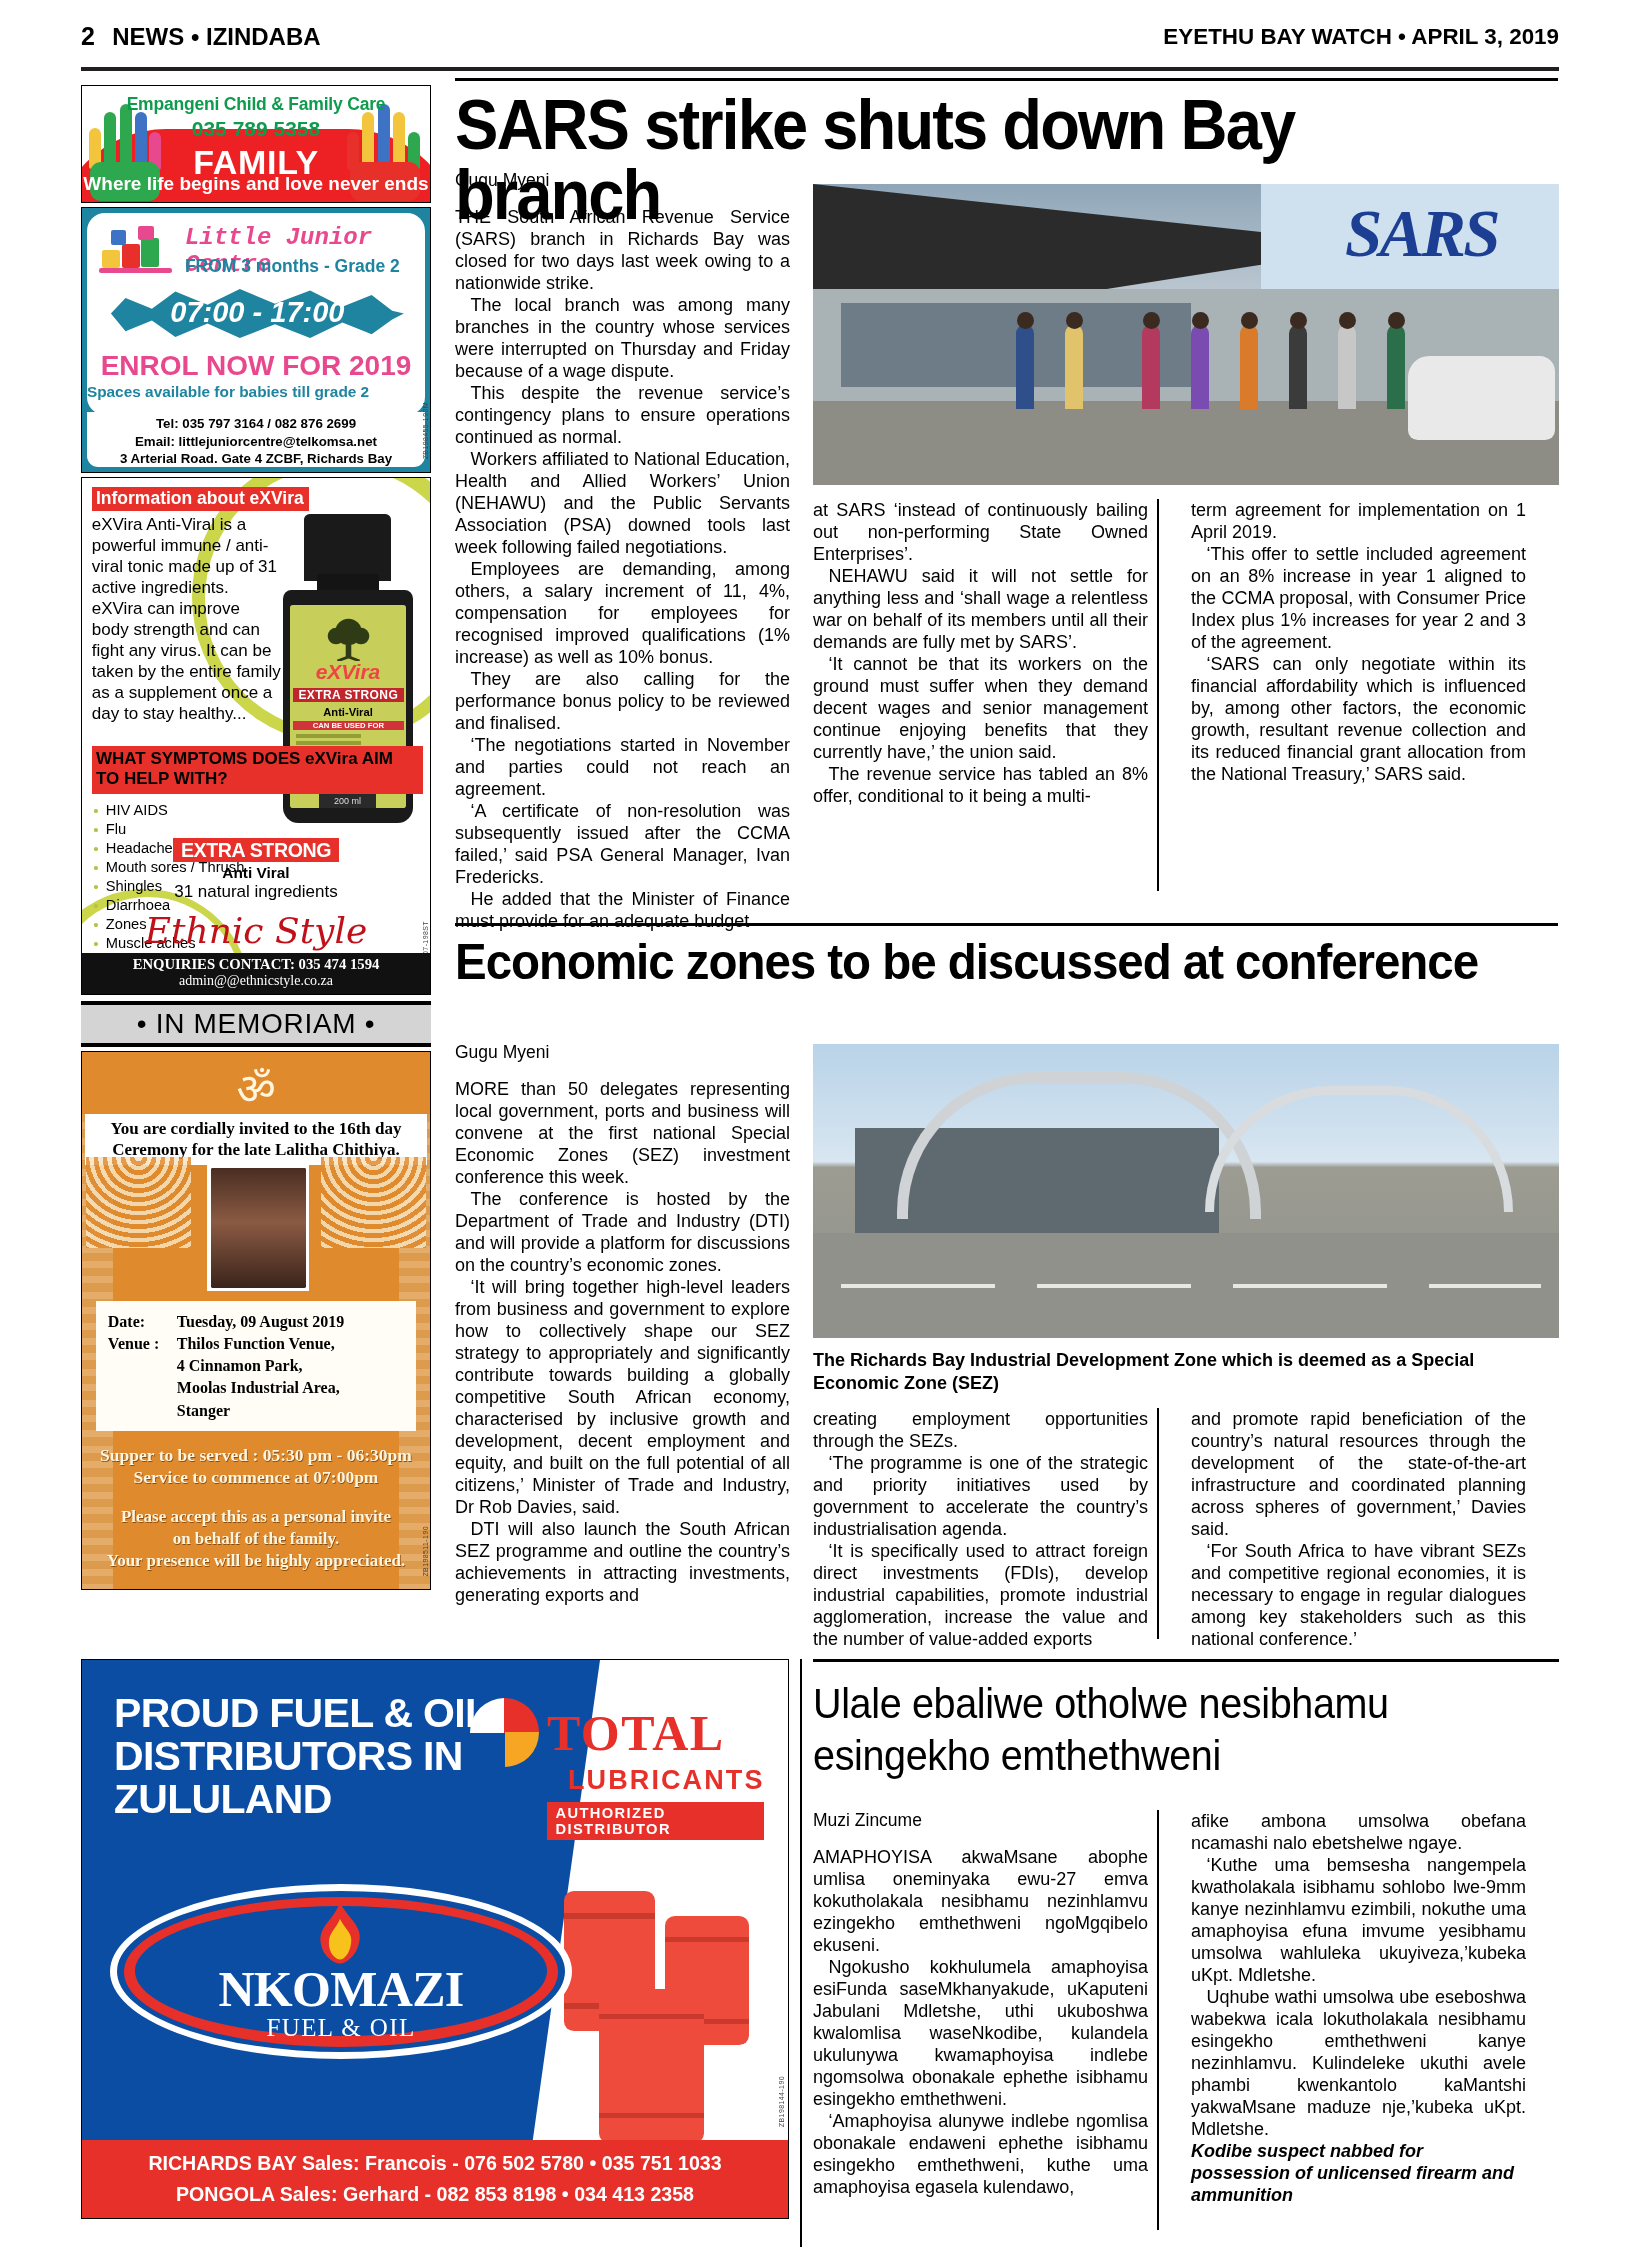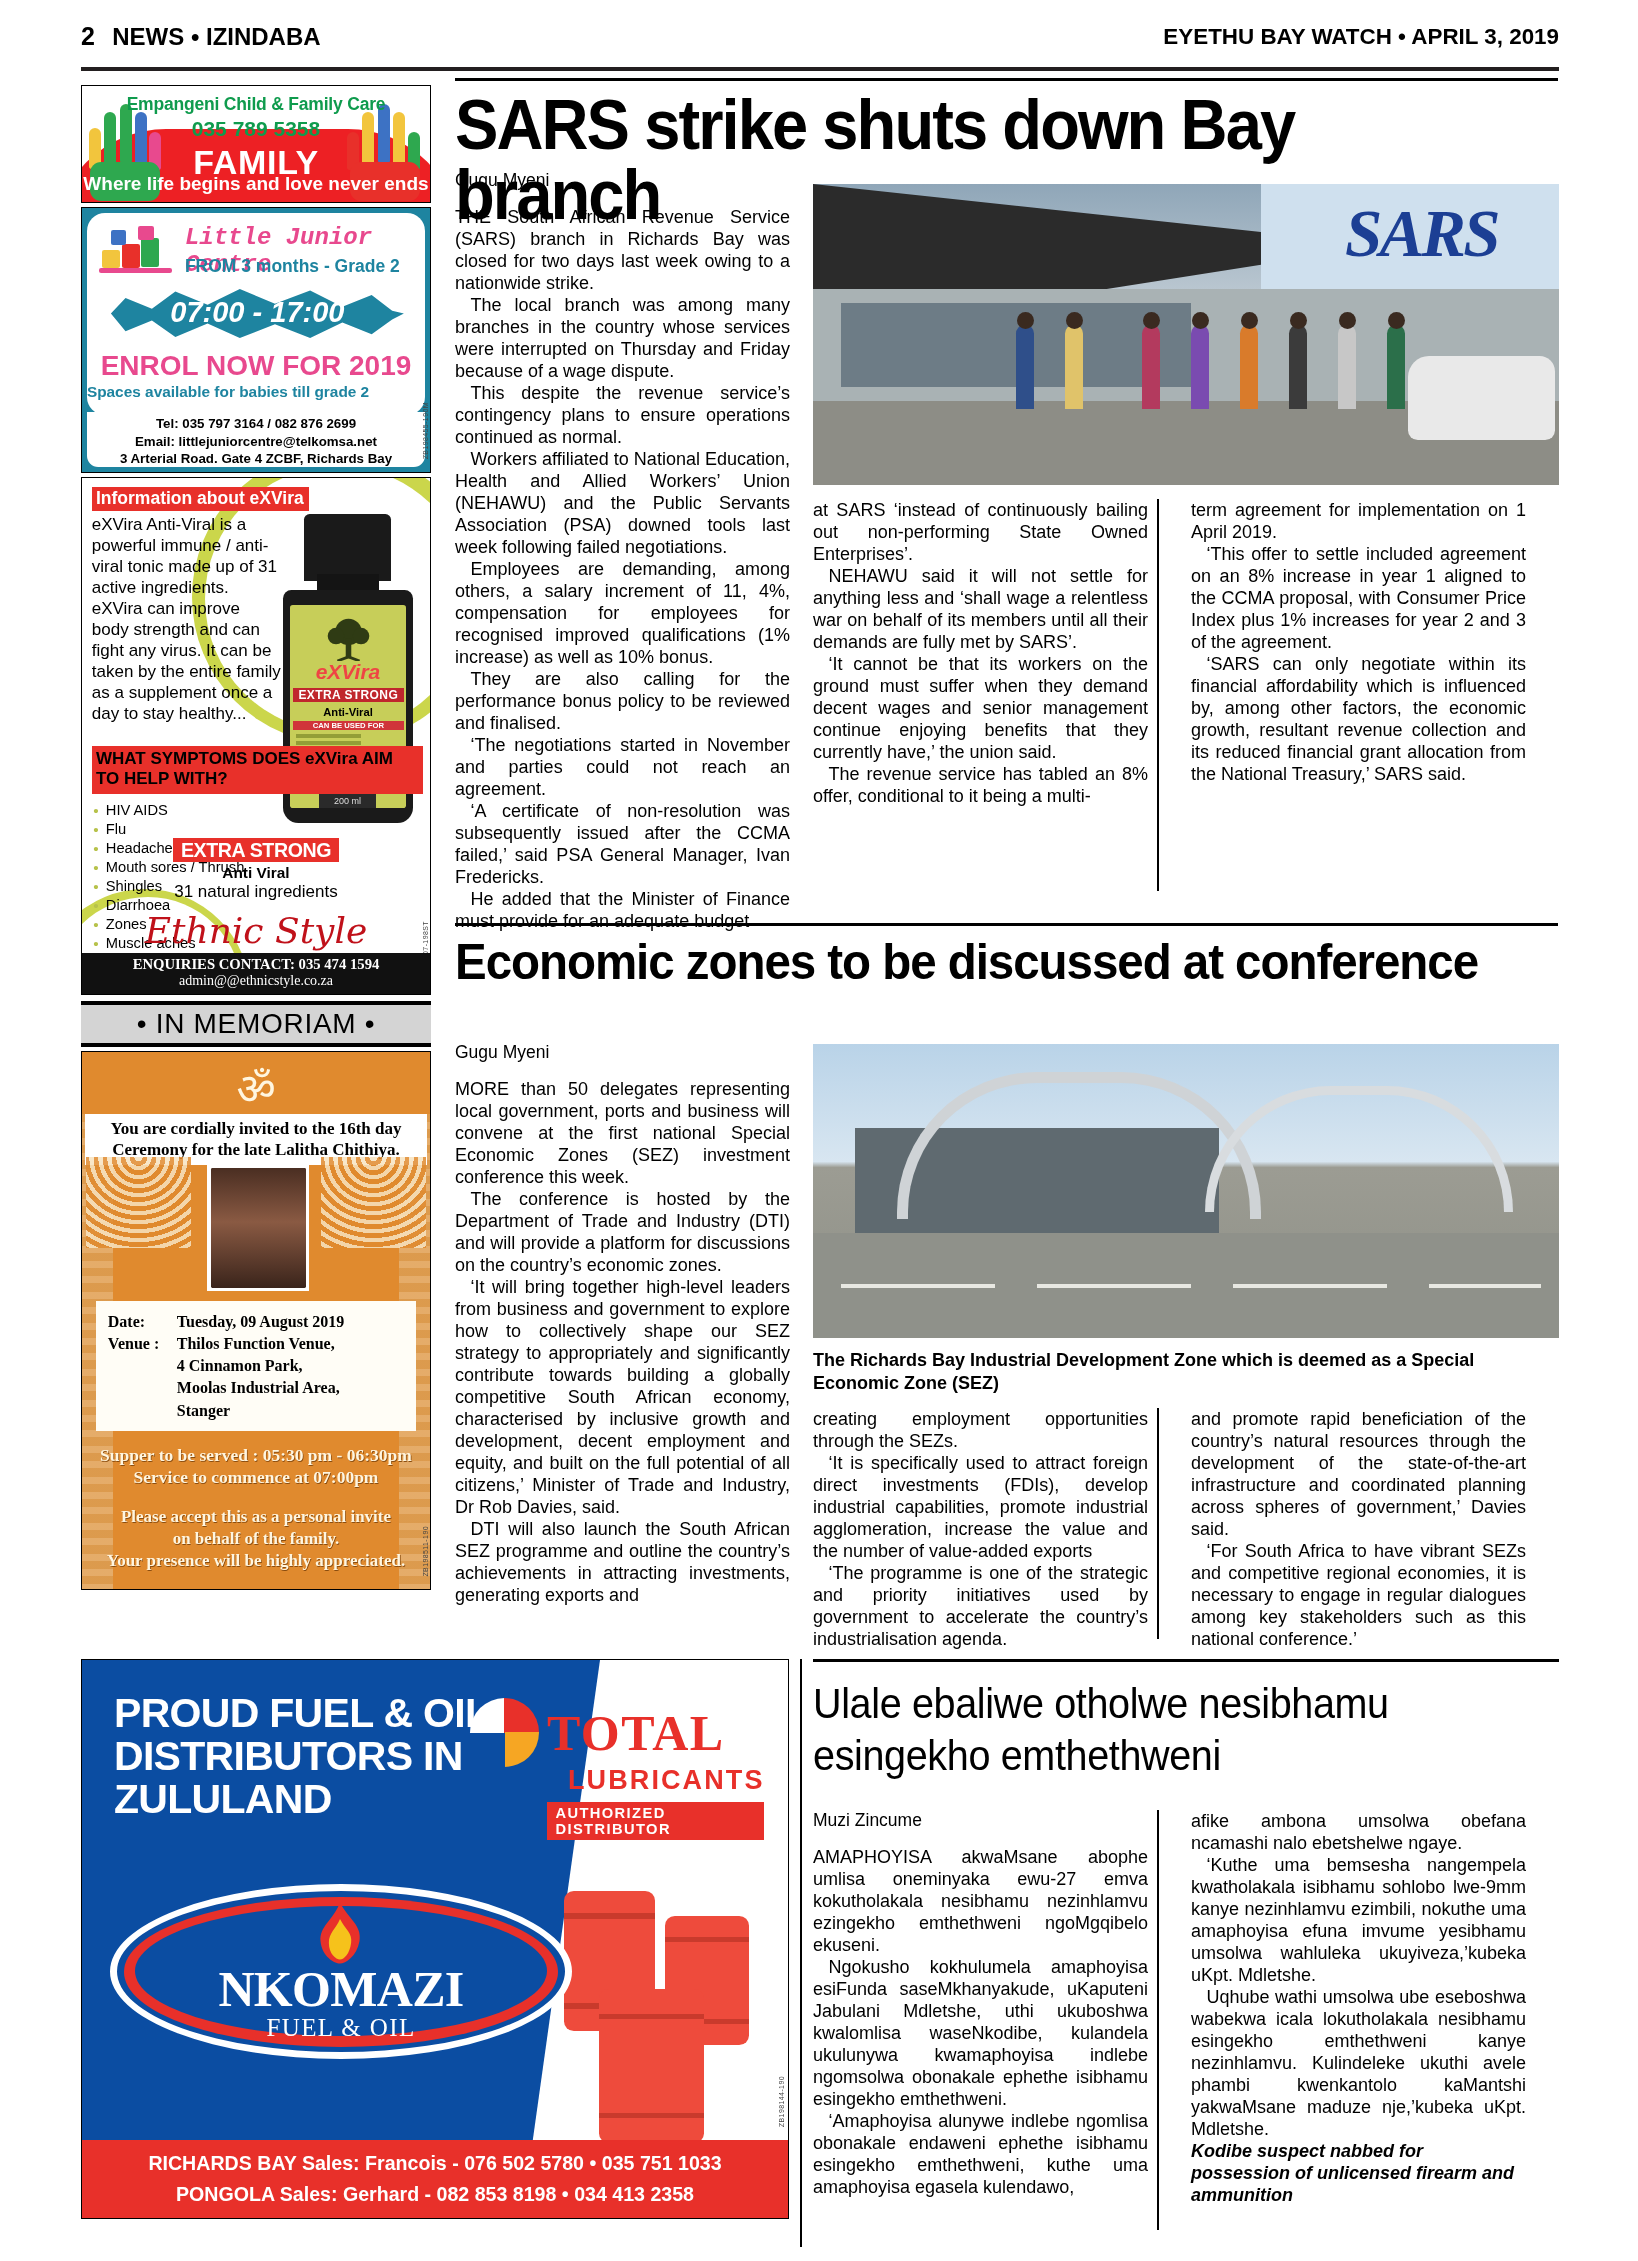--- a/index.html
+++ b/index.html
@@ -548,22 +548,22 @@
     <span class="sez-line" style="left:28px;width:154px;"></span>
     <span class="sez-line" style="left:224px;width:154px;"></span>
     <span class="sez-line" style="left:420px;width:154px;"></span>
     <span class="sez-line" style="left:616px;width:112px;"></span>
   </div>
   <div class="a2-caption">The Richards Bay Industrial Development Zone which is deemed as a Special Economic Zone (SEZ)</div>
 
   <div class="vrule" style="left:1157px;top:1408px;height:231px;"></div>
   <div class="a2-col2">
     <p class="body">creating employment opportunities through the SEZs.</p>
+    <p class="body ind">‘The programme is one of the strategic and priority initiatives used by government to accelerate the country’s industrialisation agenda.</p>
     <p class="body ind">‘It is specifically used to attract foreign direct investments (FDIs), develop industrial capabilities, promote industrial agglomeration, increase the value and the number of value-added exports</p>
-    <p class="body ind">‘The programme is one of the strategic and priority initiatives used by government to accelerate the country’s industrialisation agenda.</p>
   </div>
   <div class="a2-col3">
     <p class="body">and promote rapid beneficiation of the country’s natural resources through the development of the state-of-the-art infrastructure and coordinated planning across spheres of government,’ Davies said.</p>
     <p class="body ind">‘For South Africa to have vibrant SEZs and competitive regional economies, it is necessary to engage in regular dialogues among key stakeholders such as this national conference.’</p>
   </div>
 
   <div class="rule-b"></div>
   <div class="vrule" style="left:800px;top:1659px;height:588px;"></div>
   <div class="headline3">Ulale ebaliwe otholwe nesibhamu esingekho emthethweni</div>
 

